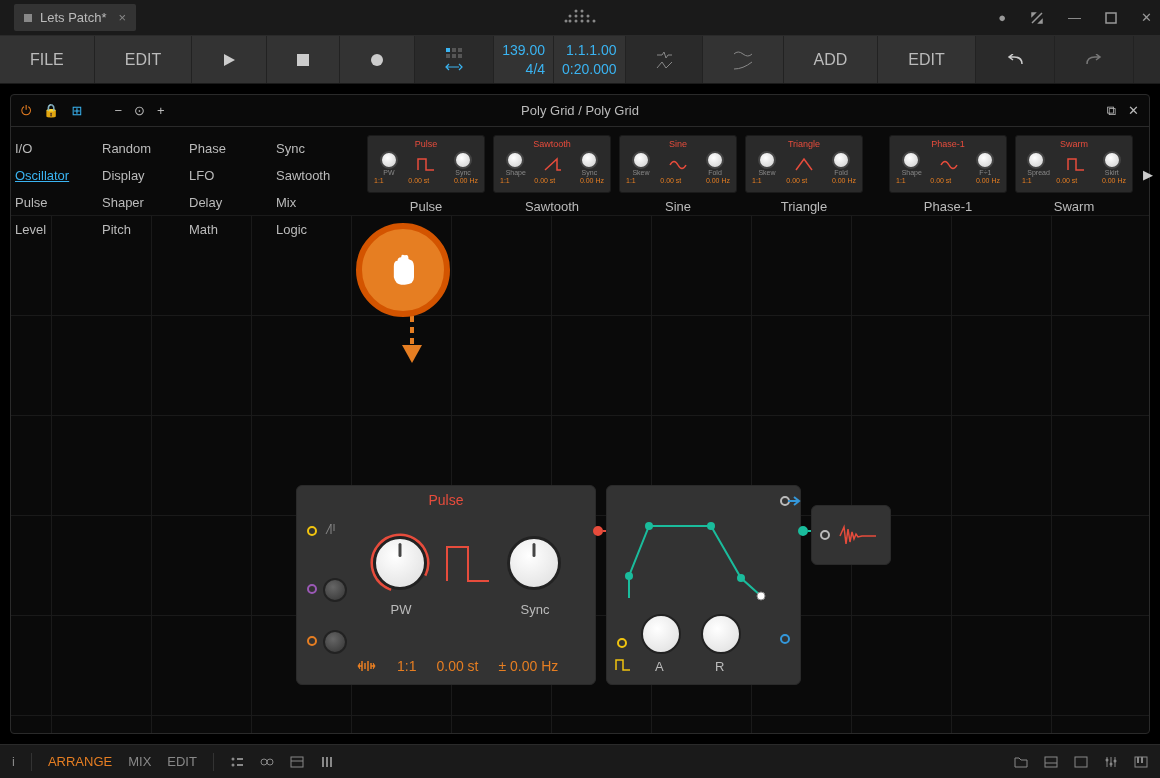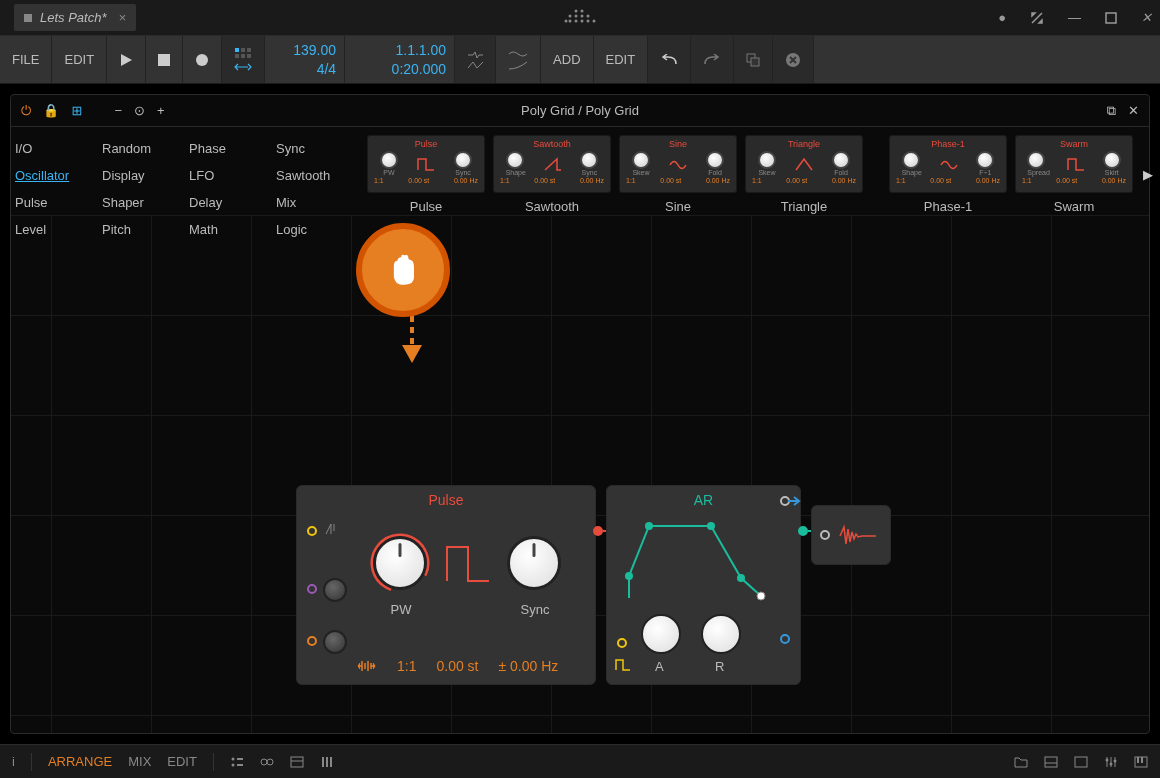--- a/index.html
+++ b/index.html
@@ -1,29 +1,29 @@
 <!DOCTYPE html>
 <html><head>
 <meta charset="utf-8">
 <style>
 * { margin: 0; padding: 0; box-sizing: border-box; font-family: -apple-system, BlinkMacSystemFont, "Segoe UI", Arial, sans-serif; }
 body { background: #000; width: 1160px; height: 778px; overflow: hidden; color: #bbb; font-size: 13px; }
 
 
-.titlebar { height: 36px; background: #1a1a1a; display: flex; align-items: center; padding: 0 8px; border-bottom: 1px solid #2a2a2a; font-style: italic; }
+.titlebar { height: 36px; background: #1a1a1a; display: flex; align-items: center; padding: 0 8px; border-bottom: 1px solid #2a2a2a; }
 .tab { background: #333; padding: 6px 10px; display: flex; align-items: center; gap: 8px; border-radius: 2px; margin-left: 6px; }
 .tab .sq { width: 8px; height: 8px; background: #888; }
 .tab .x { color: #888; cursor: pointer; margin-left: 4px; }
 .dots-logo { position: absolute; left: 50%; transform: translateX(-50%); top: 8px; }
 .win-controls { margin-left: auto; display: flex; gap: 24px; align-items: center; }
 .win-controls span { color: #999; cursor: pointer; }
 
 
 .toolbar { height: 48px; background: #333; display: flex; align-items: stretch; border-bottom: 1px solid #1a1a1a; }
-.tbtn { padding: 0 12px; display: flex; align-items: center; justify-content: center; border-right: 1px solid #222; color: #bbb; cursor: pointer; font-size: 13px; }
+.tbtn { padding: 0 30px; display: flex; align-items: center; justify-content: center; border-right: 1px solid #222; color: #bbb; cursor: pointer; font-size: 16px; }
 .tbtn.dark { background: #2a2a2a; }
 .tempo-box { width: 80px; display: flex; flex-direction: column; justify-content: center; align-items: flex-end; padding: 0 8px; color: #3ab4f2; border-right: 1px solid #222; }
 .tempo-box .row { font-size: 14px; line-height: 1.3; }
 .grid-icon { display: grid; grid-template-columns: repeat(3,4px); grid-template-rows: repeat(2,4px); gap: 2px; }
 .grid-icon span { background: #3ab4f2; }
 
 
 .panel { margin: 10px; border: 1px solid #2a2a2a; border-radius: 4px; background: #0a0a0a; height: 640px; position: relative; }
 .panel-header { height: 32px; display: flex; align-items: center; padding: 0 10px; border-bottom: 1px solid #2a2a2a; }
 .panel-header .left { display: flex; gap: 12px; align-items: center; }
@@ -446,21 +446,20 @@
         <span>0.00 st</span>
         <span>± 0.00 Hz</span>
       </div>
       <div style="position:absolute;right:-8px;top:40px" class="port red"></div>
       <svg style="position:absolute;right:-22px;top:40px" width="14" height="10">
           <path d="M0 5 L10 5 M6 1 L11 5 L6 9" stroke="#e74c3c" stroke-width="2" fill="none"></path>
         </svg>
     </div>
 
     <div class="module ar">
-      <div class="mod-title teal">AR</div>
       <div style="position:absolute;right:10px;top:10px" class="port"></div>
       <svg style="position:absolute;right:-4px;top:10px" width="16" height="10">
           <path d="M0 5 L10 5 M6 1 L11 5 L6 9" stroke="#3498db" stroke-width="2" fill="none"></path>
         </svg>
       <svg style="position:absolute;left:14px;top:30px" width="160" height="90">
         <path d="M8 82 L8 60 L28 10 L90 10 L120 62 L140 80" stroke="#1abc9c" stroke-width="2" fill="none"></path>
         <path d="M28 10 L90 10" stroke="#1abc9c" stroke-width="2" stroke-dasharray="4 4"></path>
         <circle cx="8" cy="60" r="4" fill="#1abc9c"></circle>
         <circle cx="28" cy="10" r="4" fill="#1abc9c"></circle>
         <circle cx="90" cy="10" r="4" fill="#1abc9c"></circle>

